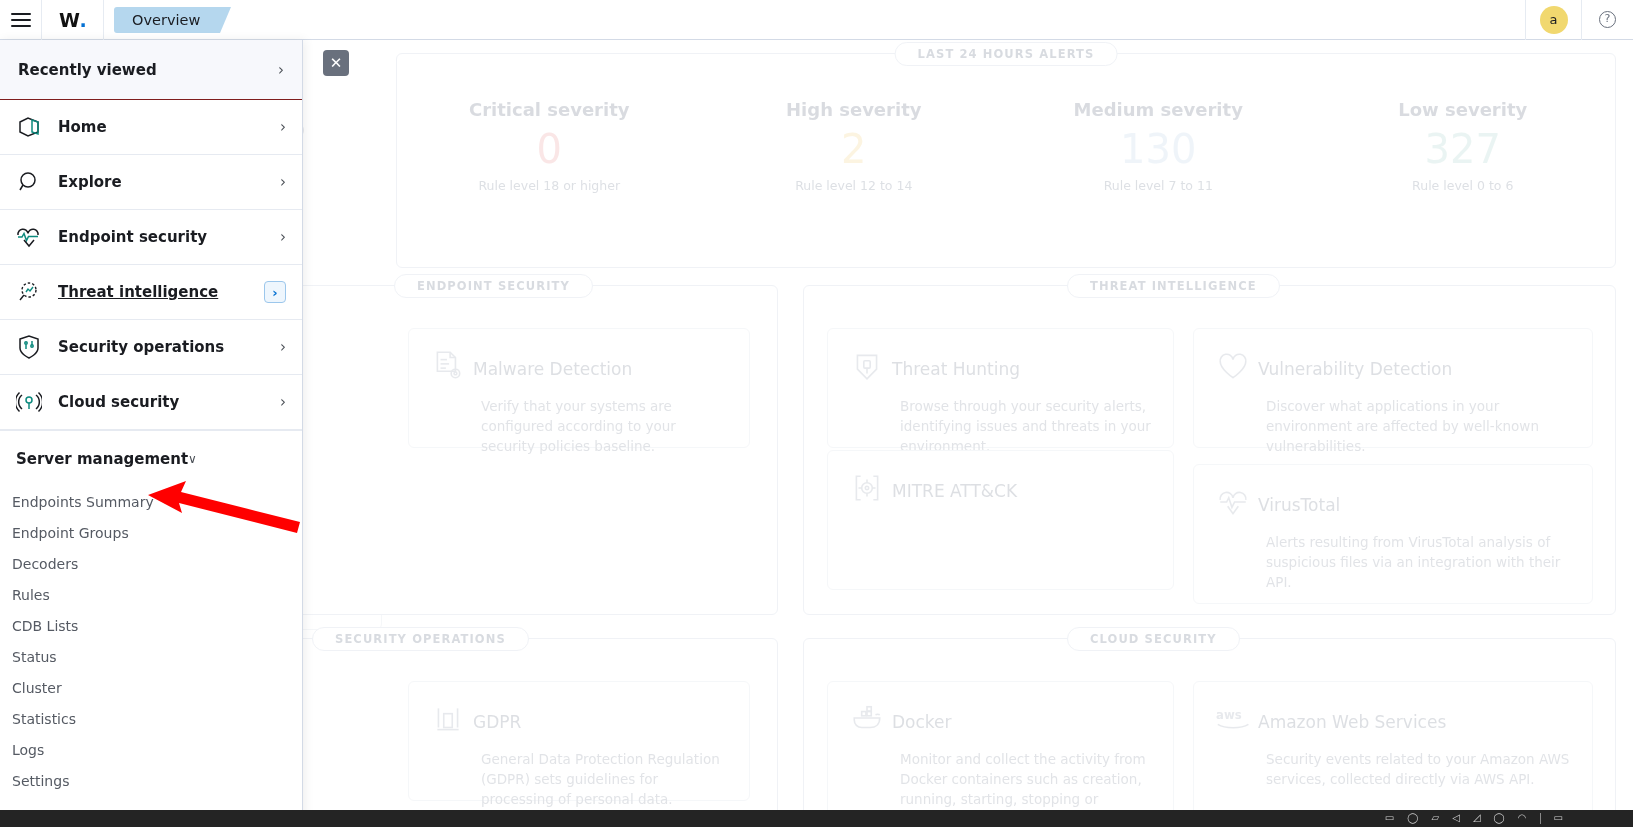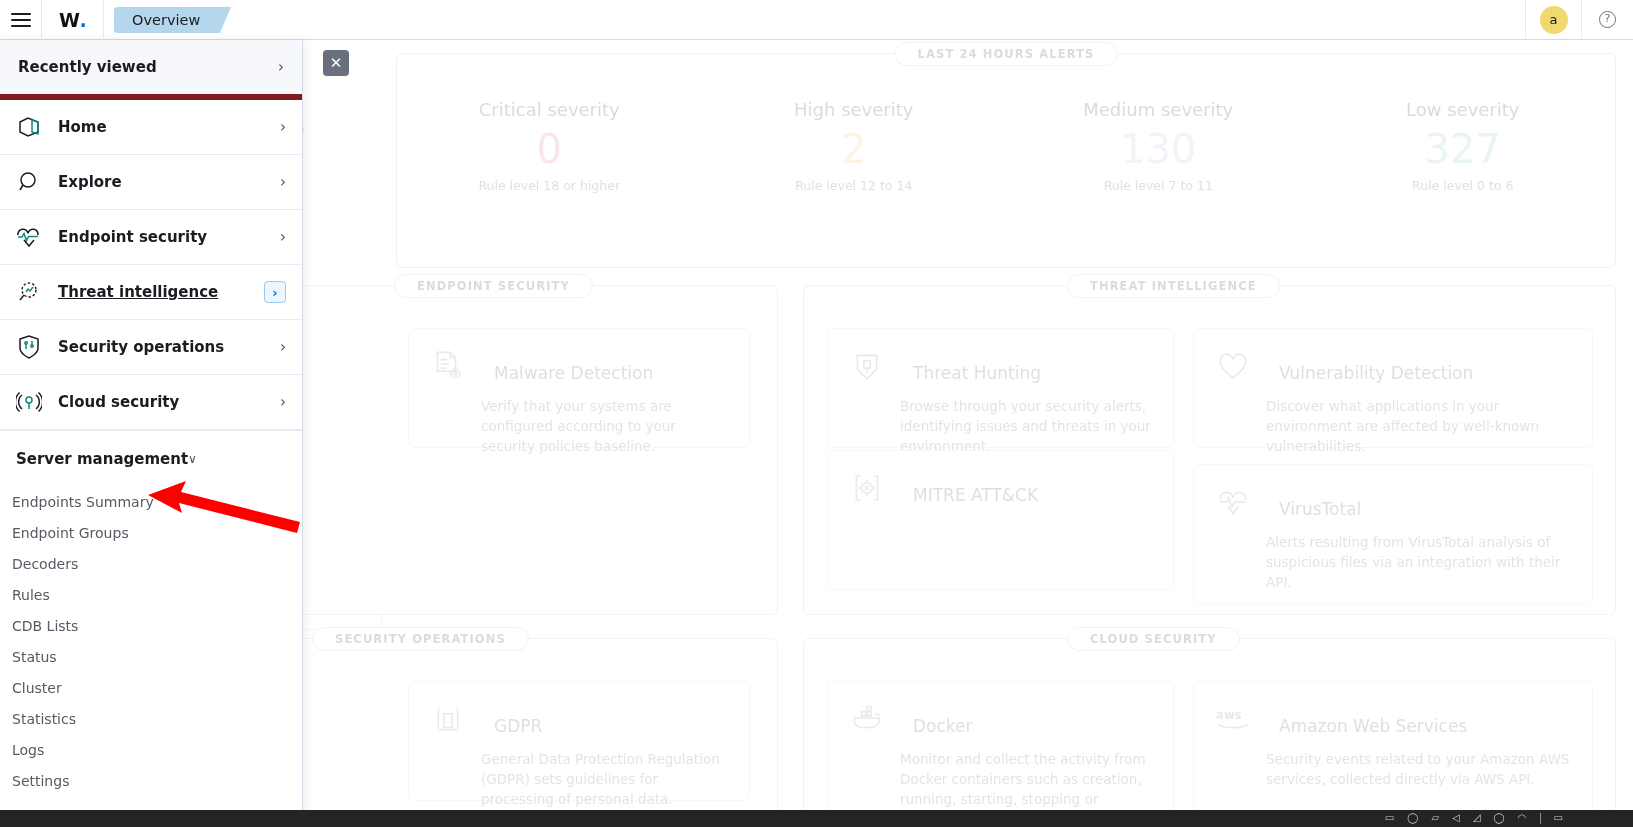--- a/index.html
+++ b/index.html
@@ -75,55 +75,55 @@
   }
   .panel-title {
     position: absolute; top: -12px; left: 50%; transform: translateX(-50%);
     background: #fff; border: 1px solid #d3dae6; border-radius: 14px;
     padding: 4px 22px;
     font-size: 11.5px; font-weight: 700; letter-spacing: 1.1px;
     color: #8b95a4; white-space: nowrap;
   }
   .sev-row { display: flex; height: 100%; padding-top: 45px; }
   .sev { flex: 1; text-align: center; }
-  .sev-label { font-size: 18px; color: #8d95a3; font-weight: 400; }
+  .sev-label { font-size: 18px; color: #8d95a3; font-weight: 700; }
   .sev-value { font-size: 40px; line-height: 58px; font-weight: 400; }
   .sev-sub { font-size: 12.5px; color: #9aa2b0; }
 
   .sec-panel {
     position: absolute;
     border: 1px solid #d3dae6; border-radius: 6px; background: #fff;
   }
   .card {
     position: absolute;
     border: 1px solid #e3e7ee; border-radius: 6px; background: #fff;
     padding: 20px 22px;
   }
-  .card-head { display: flex; align-items: flex-end; gap: 29px; }
+  .card-head { display: flex; align-items: center; gap: 8px; }
   .card-ico { width: 34px; height: 34px; color: #b9bfc9; flex: 0 0 34px; }
   .card-ico svg { width: 34px; height: 34px; display: block; }
   .card-title { font-size: 17px; color: #9aa1ad; padding-top: 5px; }
   .card-desc {
     margin-top: 13px; margin-left: 50px;
     font-size: 13.5px; line-height: 20px; color: #a7adb8;
   }
 
   
   .nav-panel {
     position: absolute; top: 40px; left: 0;
     width: 303px; height: 787px;
     background: #ffffff;
     border-right: 1px solid #d3dae6;
     box-shadow: 2px 0 10px rgba(0,0,0,0.07);
     z-index: 50;
     overflow: hidden;
   }
   .nav-recent {
     height: 60px; background: #f7f8fc;
-    border-bottom: 6px solid #7f1d1d;
+    border-bottom: 1px solid #7f1d1d;
     display: flex; align-items: center; padding: 0 18px;
     font-size: 15px; font-weight: 700; color: #1a1c21;
   }
   .nav-item {
     height: 55px; border-bottom: 1px solid #e6eaf1;
     display: flex; align-items: center; padding: 0 16px;
     font-size: 15px; font-weight: 700; color: #1a1c21;
     background: #fff;
   }
   .nav-item .n-ico { width: 30px; flex: 0 0 30px; height: 26px; color: #1a7f7a; }

